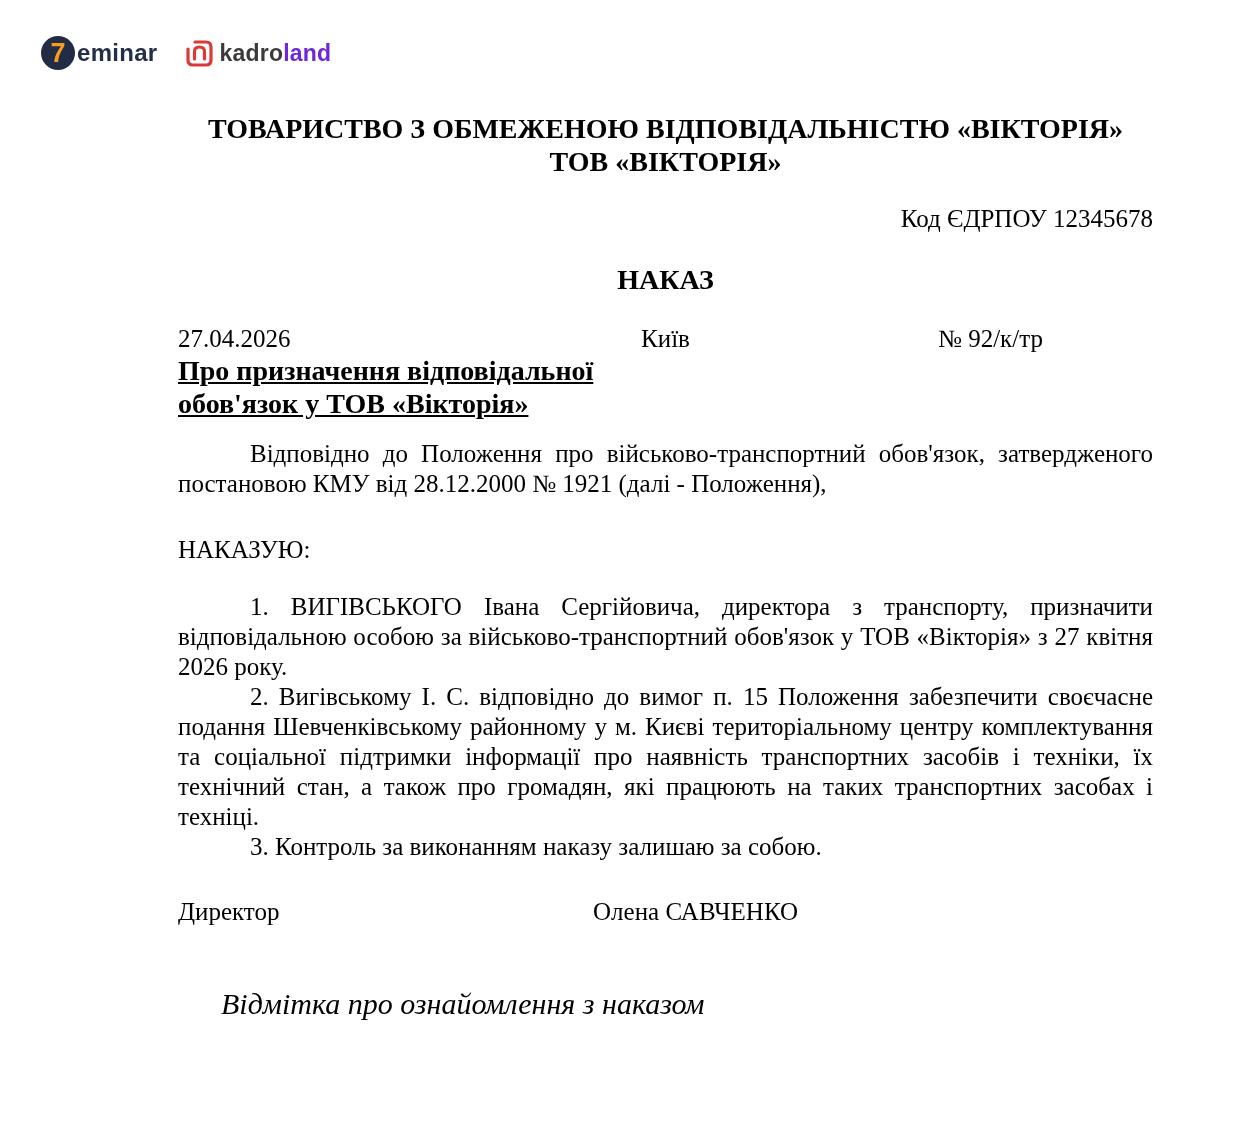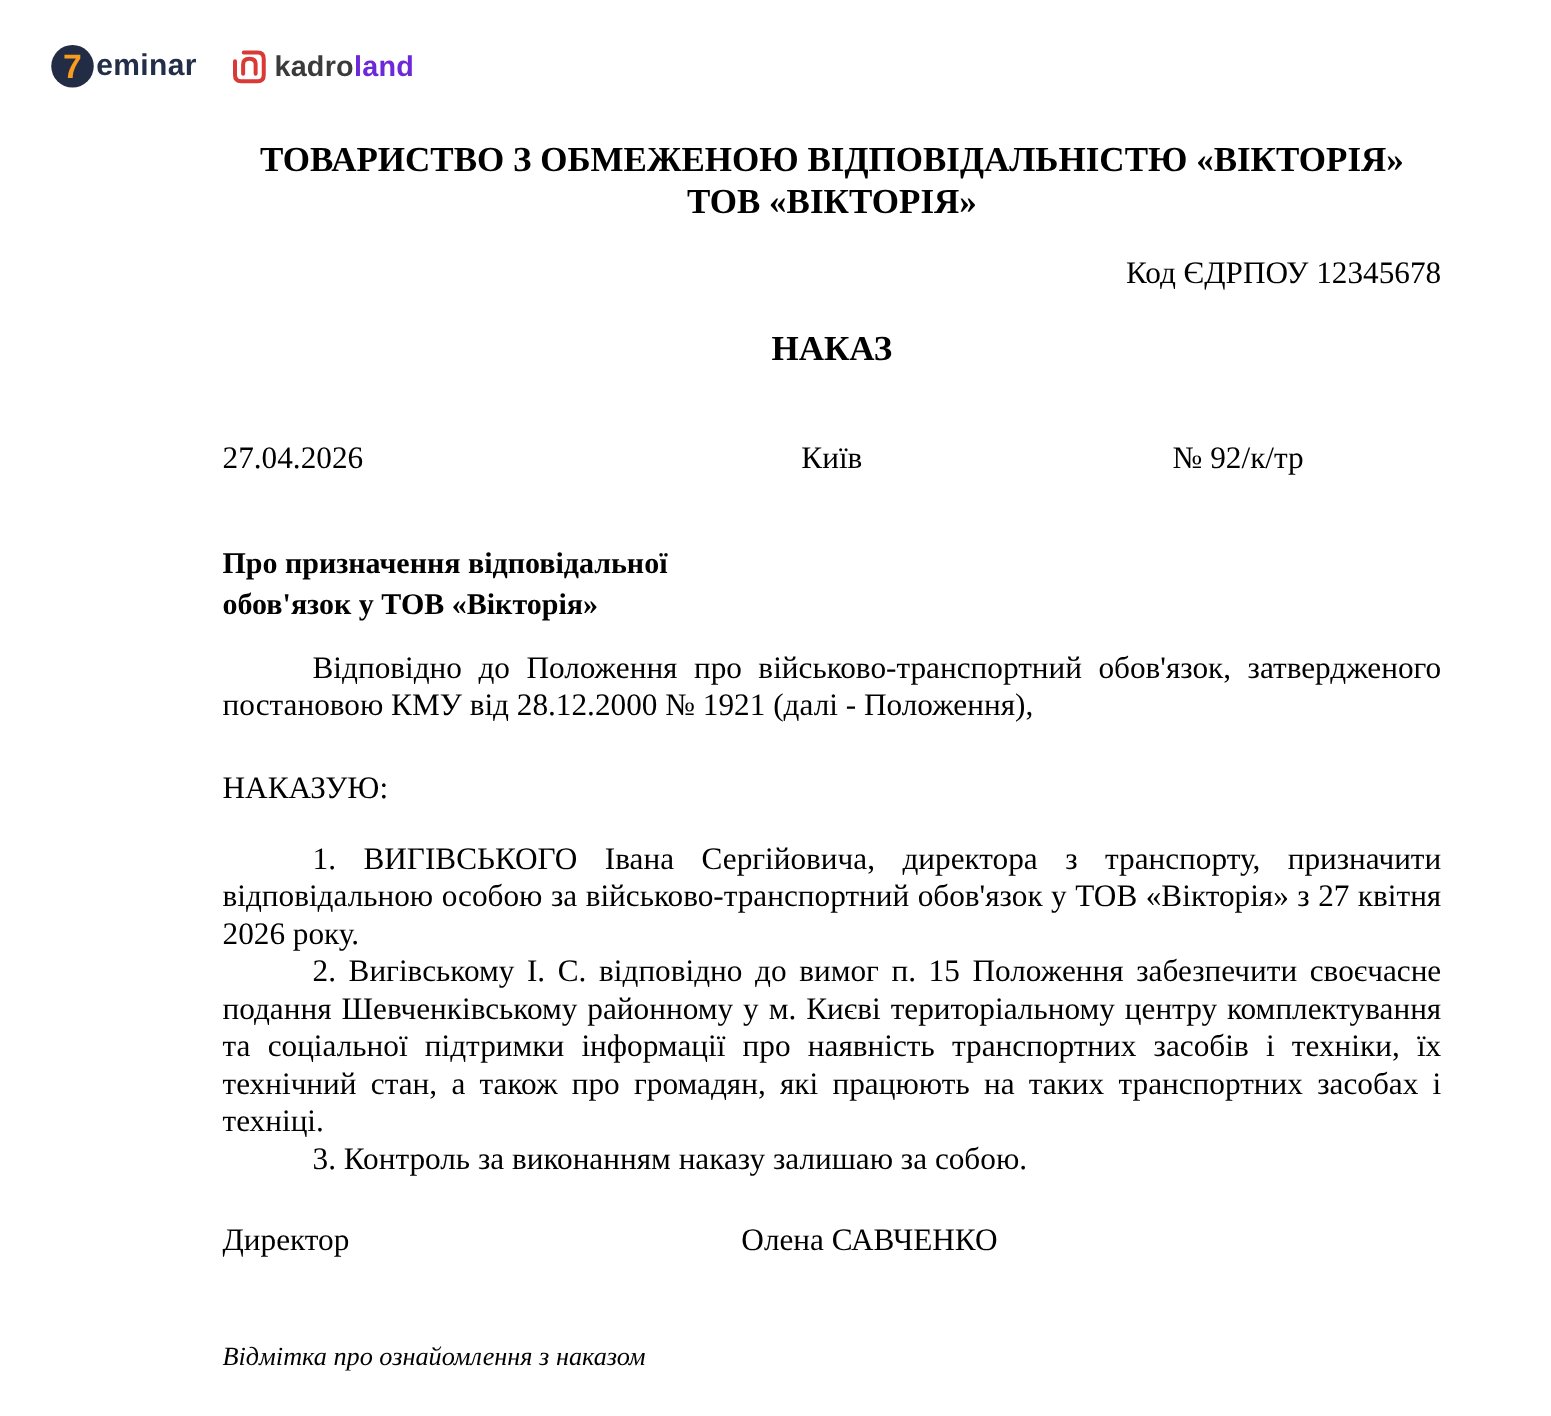--- a/index.html
+++ b/index.html
@@ -72,33 +72,33 @@
   }
   .order-type {
     text-align: center;
     font-weight: bold;
     font-size: 28px;
     line-height: 33px;
     margin-top: 29px;
   }
   .date-row {
     display: flex;
-    margin-top: 56px;
+    margin-top: 28px;
     font-size: 25px;
     line-height: 30px;
   }
   .date-row .cell { flex: 1; }
   .date-row .cell.center { text-align: center; }
   .date-row .cell.right { text-align: center; }
 
   .subject {
-    margin-top: 53px;
     font-weight: bold;
-    font-size: 24px;
+    font-size: 28px;
     line-height: 33px;
+    text-decoration: underline;
   }
 
   .para {
     font-size: 25px;
     line-height: 30px;
     text-align: justify;
     text-indent: 72px;
   }
   .intro { margin-top: 19px; }
   .resolve {
@@ -120,22 +120,23 @@
     text-align: center;
     font-style: italic;
     position: relative;
     left: -65px;
   }
   .sig-fullname { text-align: right; padding-right: 30px; }
 
   .footnote {
     margin-top: 62px;
     font-style: italic;
-    font-size: 21px;
+    font-size: 30px;
     line-height: 30px;
+    margin-left: 43px;
   }
 </style>
 </head>
 <body>
 
 <div class="page">
 
   <div class="logos">
     <div class="logo-7eminar">
       <span class="logo7-circle">7</span>

